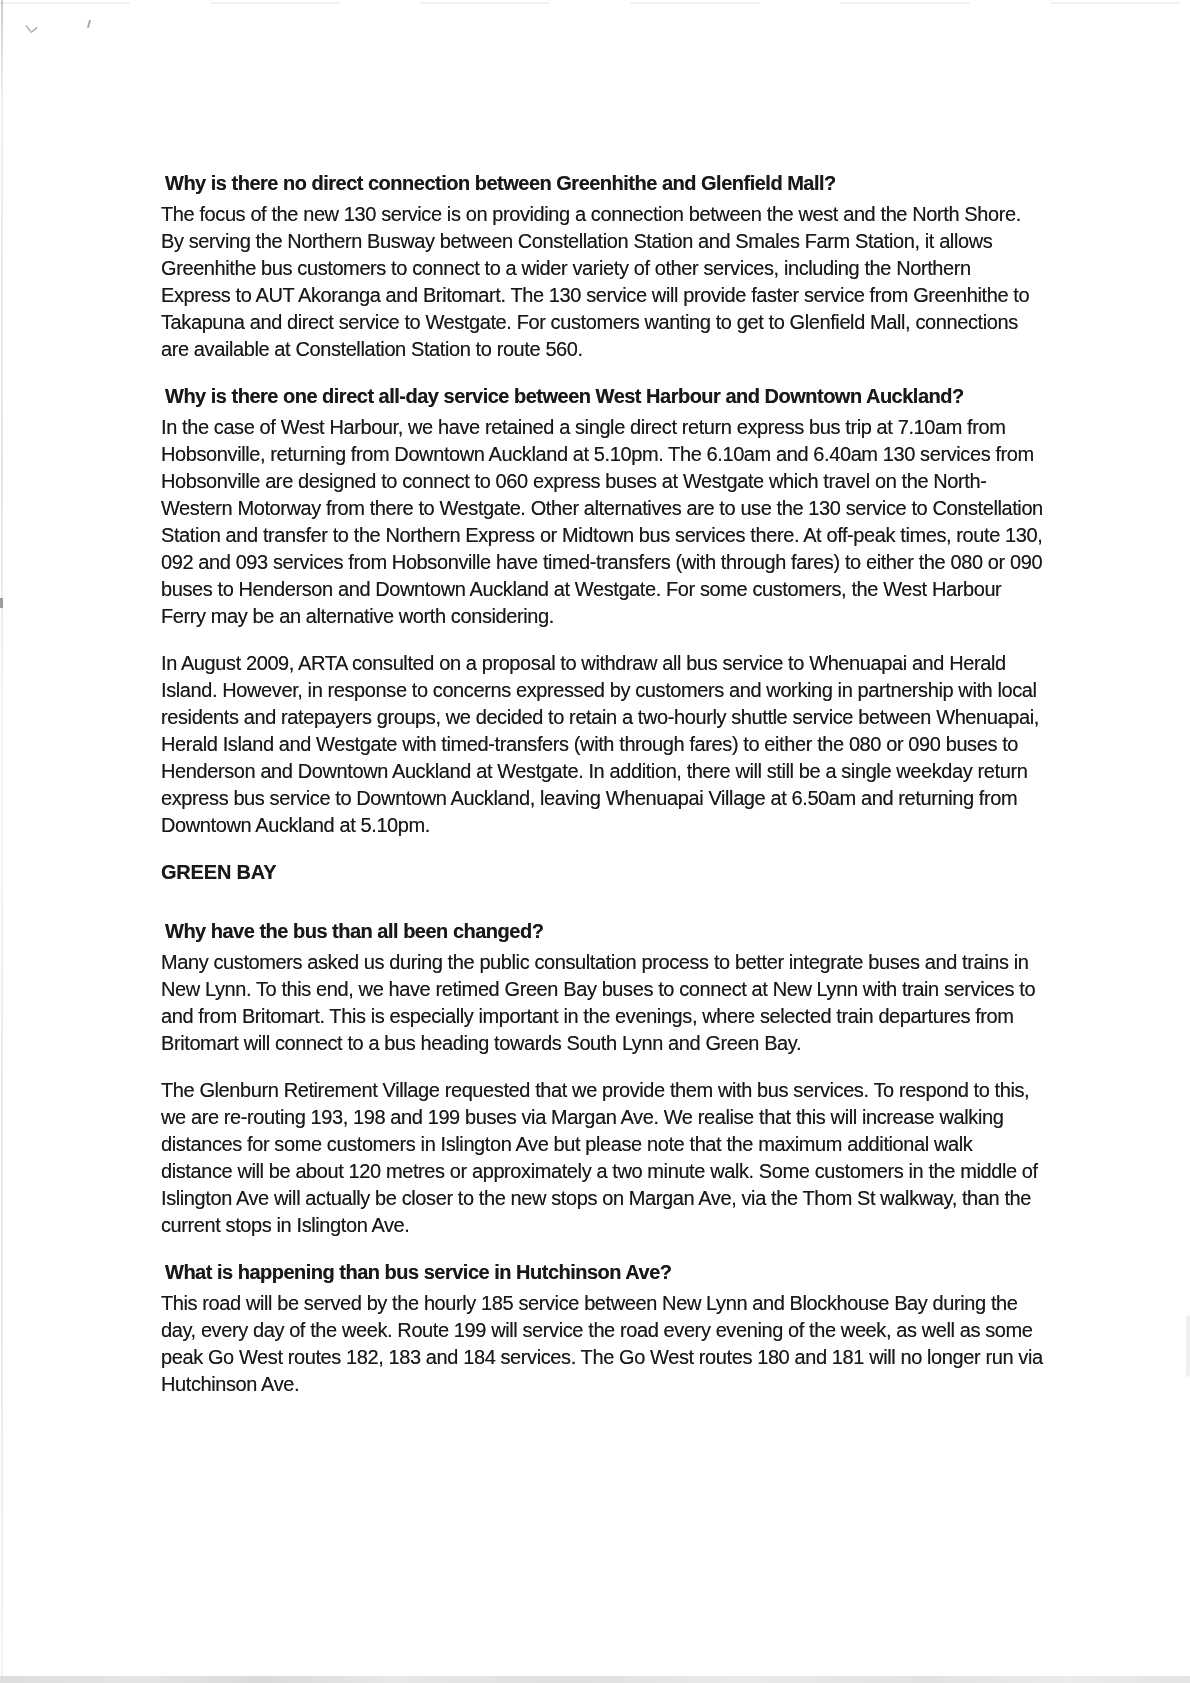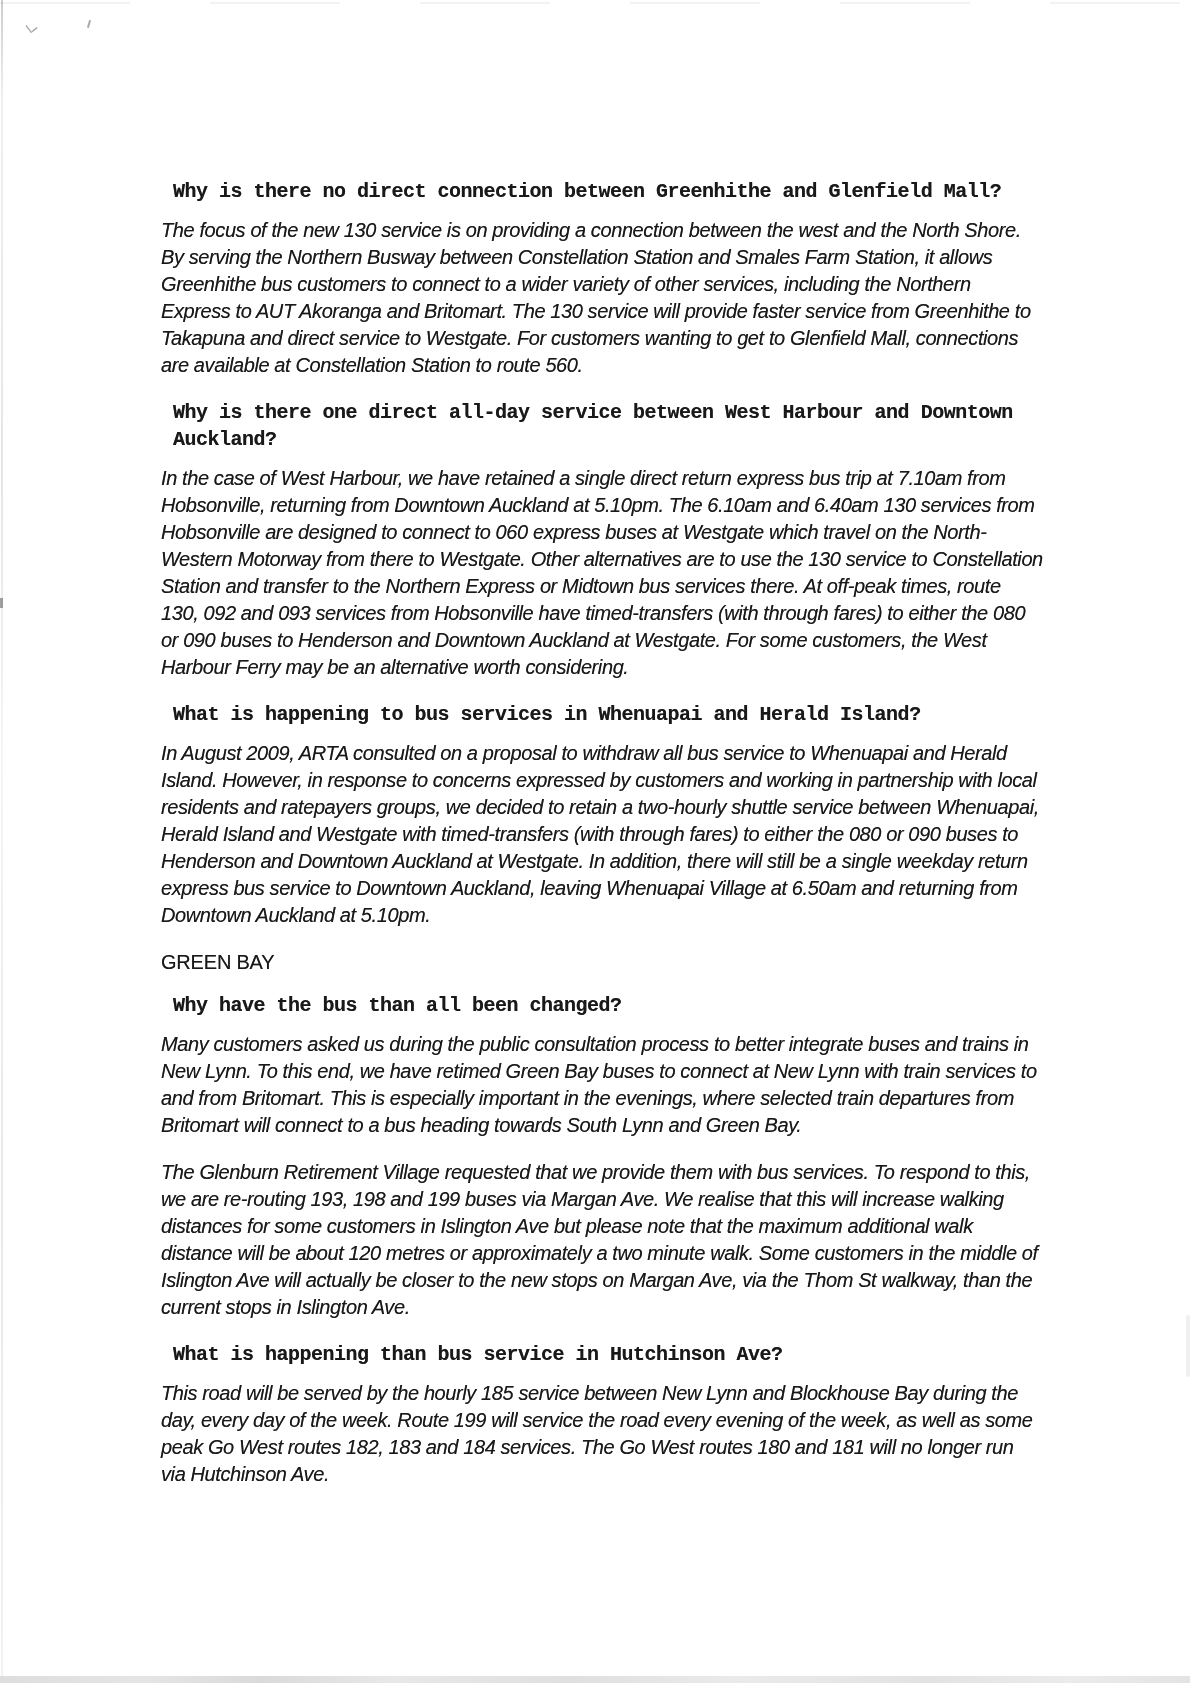--- a/index.html
+++ b/index.html
@@ -19,33 +19,32 @@
     top: 166px;
     width: 882px;
     color: #191919;
     font-size: 20px;
     line-height: 27px;
     letter-spacing: -0.4px;
     text-shadow: 0 0 0.45px rgba(0,0,0,0.55); 
   }
   .qa { margin: 0 0 20px 0; }
   .q {
-    margin: 12px;
+    margin: 4px;
     font-size: 20px;
     line-height: 27px;
     font-weight: bold;
     letter-spacing: -0.5px;
-    font-family: Liberation Mono, monospace;
   }
-  .a { margin: 0; font-style: italic; }
+  .a { margin: 0; }
   .section-h {
-    margin: 0 0 16px 0;
+    margin: 0 0 32px 0;
     font-size: 20px;
     line-height: 27px;
-    font-weight: normal;
+    font-weight: bold;
     letter-spacing: -0.2px;
   }
 
   
   .edge-left {
     position: absolute; left: 1px; top: 0; width: 2px; height: 1683px;
     background: linear-gradient(180deg,
       rgba(0,0,0,0.20) 0%, rgba(0,0,0,0.06) 6%, rgba(0,0,0,0.10) 28%,
       rgba(0,0,0,0.04) 45%, rgba(0,0,0,0.09) 70%, rgba(0,0,0,0.05) 100%);
   }
@@ -97,21 +96,20 @@
     <h2 class="q">Why is there no direct connection between Greenhithe and Glenfield Mall?</h2>
     <p class="a">The focus of the new 130 service is on providing a connection between the west and the North Shore. By serving the Northern Busway between Constellation Station and Smales Farm Station, it allows Greenhithe bus customers to connect to a wider variety of other services, including the Northern Express to AUT Akoranga and Britomart.  The 130 service will provide faster service from Greenhithe to Takapuna and direct service to Westgate. For customers wanting to get to Glenfield Mall, connections are available at Constellation Station to route 560.</p>
   </section>
 
   <section class="qa">
     <h2 class="q">Why is there one direct all-day service between West Harbour and Downtown Auckland?</h2>
     <p class="a">In the case of West Harbour, we have retained a single direct return express bus trip at 7.10am from Hobsonville, returning from Downtown Auckland at 5.10pm. The 6.10am and 6.40am 130 services from Hobsonville are designed to connect to 060 express buses at Westgate which travel on the North-Western Motorway from there to Westgate. Other alternatives are to use the 130 service to Constellation Station and transfer to the Northern Express or Midtown bus services there. At off-peak times, route 130, 092 and 093 services from Hobsonville have timed-transfers (with through fares) to either the 080 or 090 buses to Henderson and Downtown Auckland at Westgate. For some customers, the West Harbour Ferry may be an alternative worth considering.</p>
   </section>
 
   <section class="qa">
-    <h2 class="q">What is happening to bus services in Whenuapai and Herald Island?</h2>
     <p class="a">In August 2009, ARTA consulted on a proposal to withdraw all bus service to Whenuapai and Herald Island. However, in response to concerns expressed by customers and working in partnership with local residents and ratepayers groups, we decided to retain a two-hourly shuttle service between Whenuapai, Herald Island and Westgate with timed-transfers (with through fares) to either the 080 or 090 buses to Henderson and Downtown Auckland at Westgate. In addition, there will still be a single weekday return express bus service to Downtown Auckland, leaving Whenuapai Village at 6.50am and returning from Downtown Auckland at 5.10pm.</p>
   </section>
 
   <h2 class="section-h">GREEN BAY</h2>
 
   <section class="qa">
     <h2 class="q">Why have the bus than all been changed?</h2>
     <p class="a">Many customers asked us during the public consultation process to better integrate buses and trains in New Lynn. To this end, we have retimed Green Bay buses to connect at New Lynn with train services to and from Britomart. This is especially important in the evenings, where selected train departures from Britomart will connect to a bus heading towards South Lynn and Green Bay.</p>
   </section>
 

